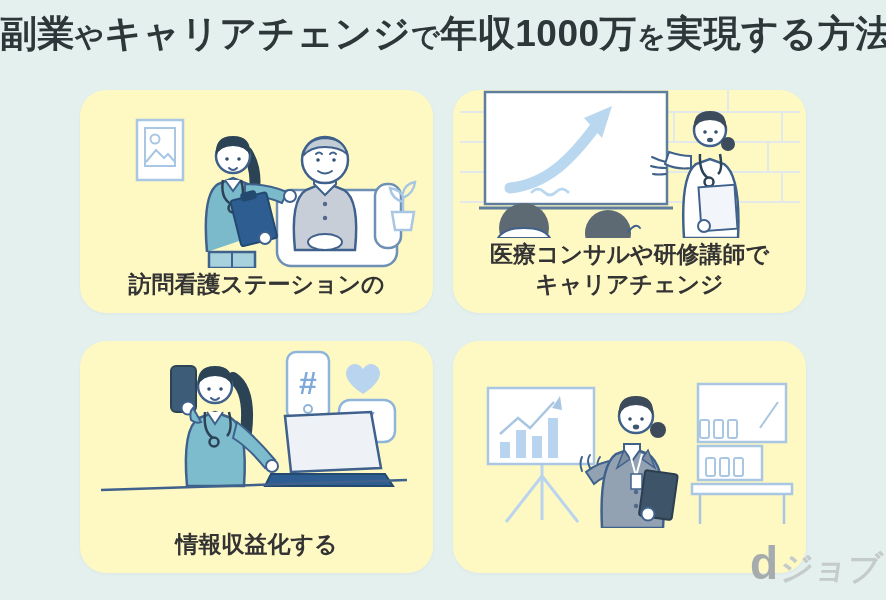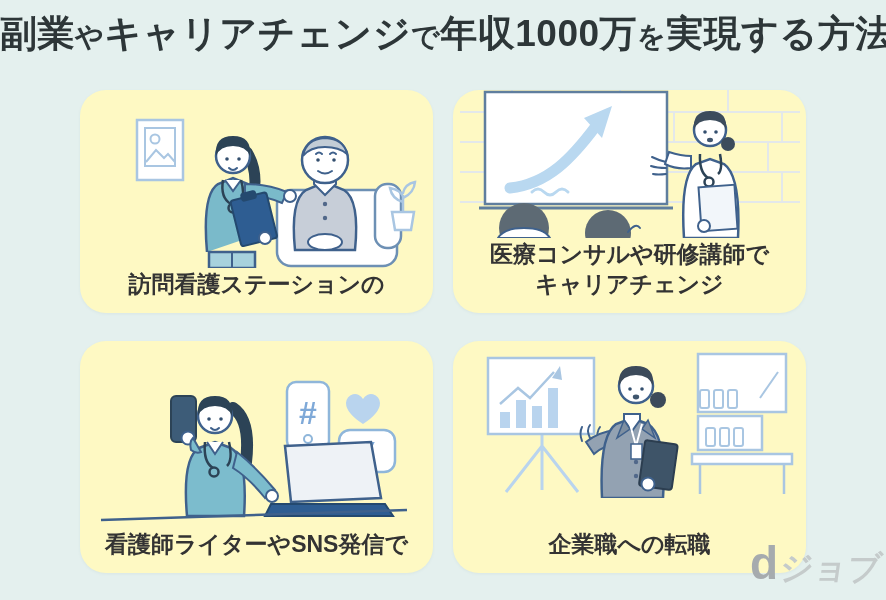--- a/index.html
+++ b/index.html
@@ -205,21 +205,22 @@
           </g>
 
           <g>
             <path d="M198 70 l86 -4 10 56 -90 4z" fill="#eef2f6" stroke="#3f618c" stroke-width="2.5"></path>
             <path d="M184 128 h114 l8 12 h-128 z" fill="#2e5d92" stroke="#24496f" stroke-width="2"></path>
           </g>
           <path d="M14 144 L320 134" stroke="#3f618c" stroke-width="2.5" fill="none"></path>
         </svg>
       </div>
       <p class="caption">
-        <span>看護師ライターやSNS発信で</span><br>
+        <br>
+        <span>情報収益化する</span>
       </p>
     </section>
 
     <section class="card">
       <div class="illus">
         <svg width="340" height="152" viewBox="0 0 340 152">
 
           <g>
             <path d="M82 88 v56 M82 100 l-36 46 M82 100 l36 46" stroke="#b9d4ee" stroke-width="3" fill="none"></path>
             <rect x="28" y="12" width="106" height="76" fill="#fff" stroke="#a9c6e2" stroke-width="2.5"></rect>
@@ -262,21 +263,20 @@
               <rect x="182" y="96" width="33" height="46" rx="3" fill="#3e5468" stroke="#2c3e50" stroke-width="2"></rect>
             </g>
             <circle cx="188" cy="138" r="6.5" fill="#fff" stroke="#3f618c" stroke-width="2"></circle>
             <circle cx="176" cy="116" r="2.2" fill="#51688a"></circle>
             <circle cx="176" cy="130" r="2.2" fill="#51688a"></circle>
           </g>
         </svg>
       </div>
       <p class="caption">
         <br>
-        <span>企業職への転職</span>
       </p>
     </section>
 
   </div>
 
   <div class="logo">
     <span class="logo-d">d</span><span class="logo-kana">ジョブ</span>
   </div>
 
 </div>

